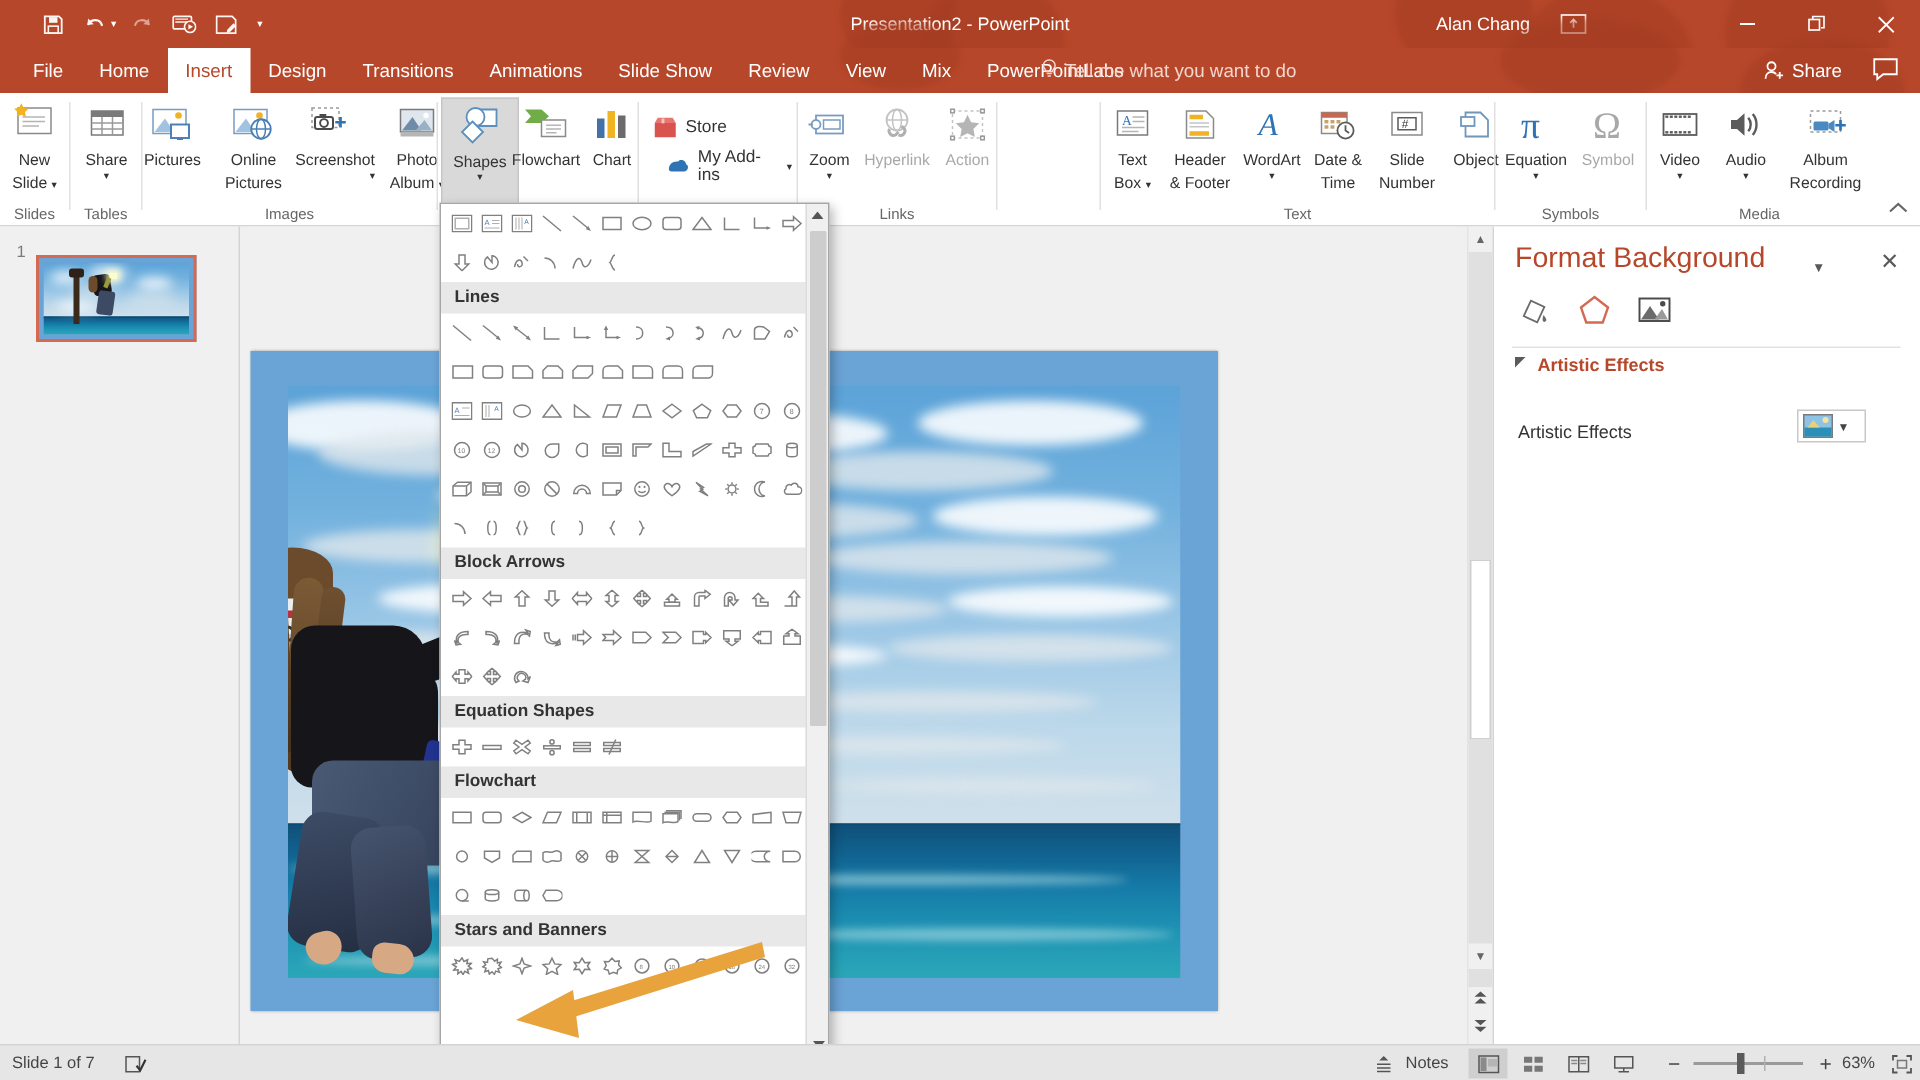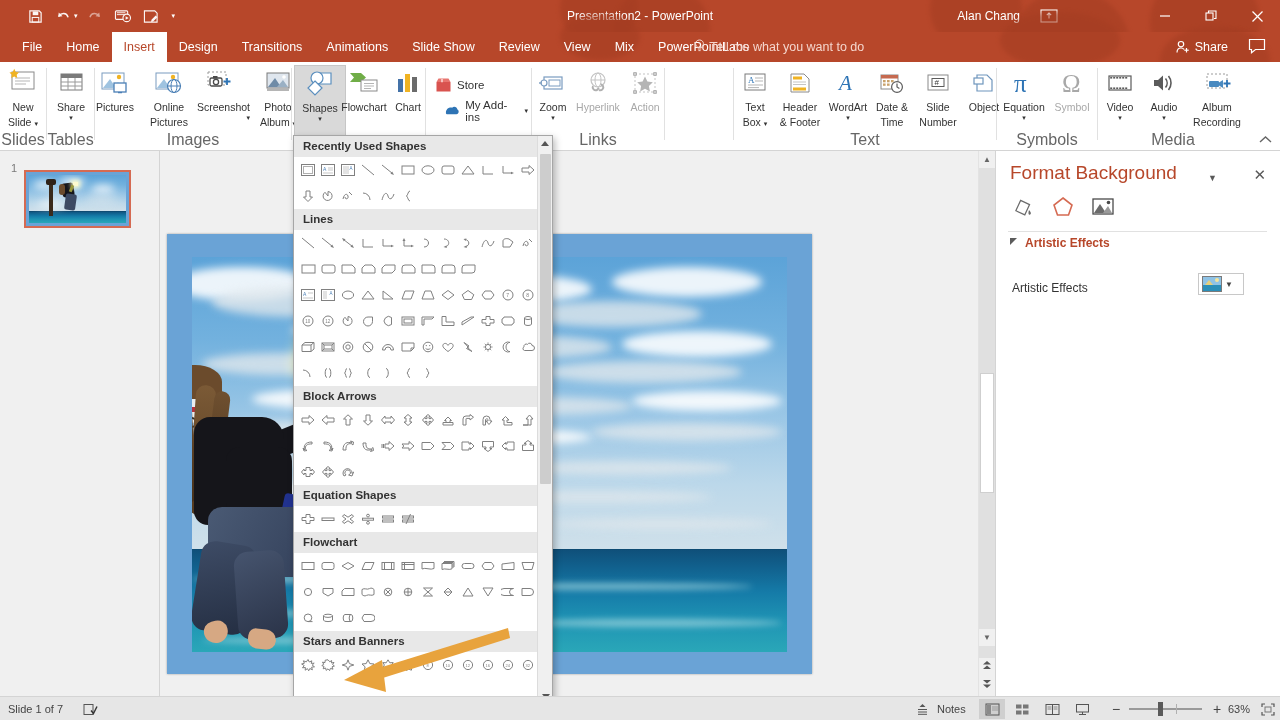--- a/index.html
+++ b/index.html
@@ -52,21 +52,21 @@
   #commentbtn { position:absolute; right:14px; top:6px; cursor:pointer; }
 
   
   #ribbon {
     position:absolute; left:0; top:62px; width:1280px; height:89px;
     background:#fff; border-bottom:1px solid #d4d4d4;
   }
   .rgroup { position:absolute; top:0; height:89px; }
   .rgroup .glabel {
     position:absolute; bottom:2px; width:100%; text-align:center;
-    font-size:16px; color:#666;
+    font-size:10px; color:#666;
   }
   .rsep { position:absolute; top:6px; width:1px; height:72px; background:#e1e1e1; }
   .bigbtn {
     position:absolute; top:3px; width:52px; text-align:center; cursor:pointer;
     font-size:10.5px; color:#333; line-height:12.5px;
   }
   .bigbtn .ic { height:34px; display:flex; align-items:flex-end; justify-content:center; padding-bottom:2px; }
   .bigbtn .lb { padding-top:2px; }
   .bigbtn .dc { font-size:7px; line-height:8px; }
   .smallbtn {
@@ -845,21 +845,20 @@
           <circle cx="15" cy="4" r="2" fill="#f5e49a"></circle>
         </svg>
     </span>
     <span class="cv">▼</span>
   </div>
 
 </div>
 
 <div id="gallery">
 
-  <div class="ghead">Recently Used Shapes</div>
   <div class="grow">
     <div class="shp">
         <svg width="14" height="12" viewBox="0 0 14 12">
           <rect x="0.5" y="0.5" width="13" height="11" fill="none" stroke="#808080"></rect>
           <rect x="2.5" y="2.5" width="9" height="7" fill="none" stroke="#b0b0b0"></rect>
         </svg>
       </div>
     <div class="shp">
         <svg width="14" height="12" viewBox="0 0 14 12">
           <rect x="0.5" y="0.5" width="13" height="11" fill="none" stroke="#808080"></rect>

